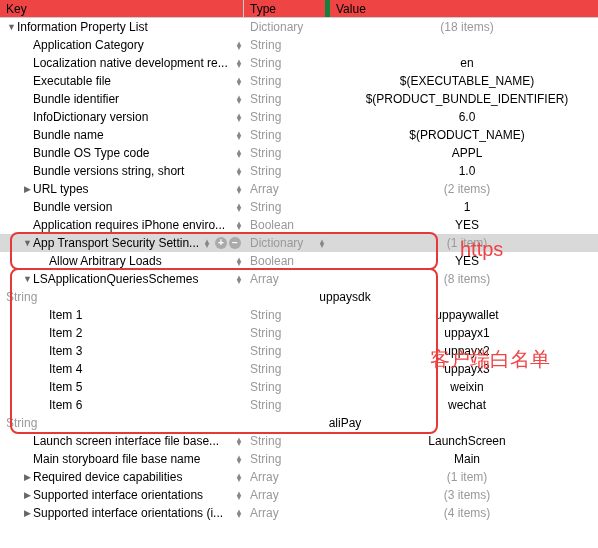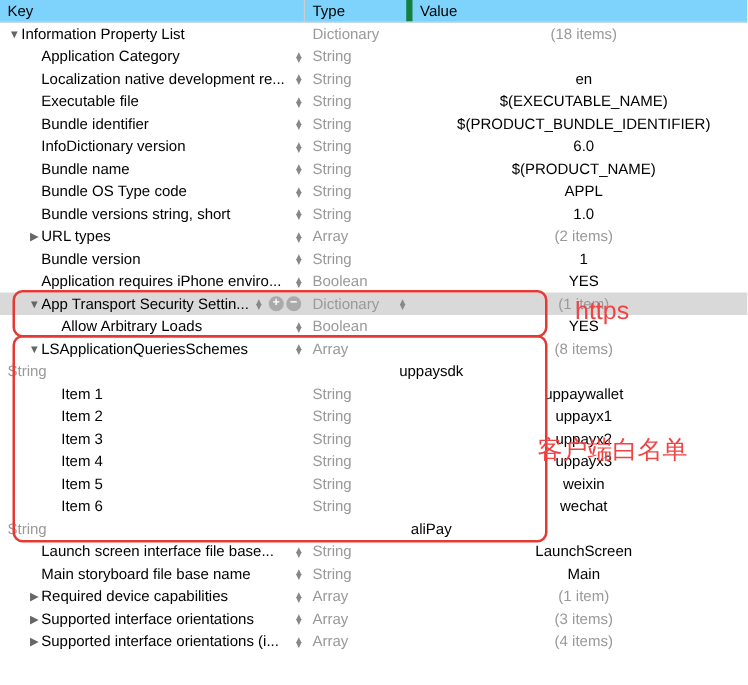--- a/index.html
+++ b/index.html
@@ -1,17 +1,17 @@
 <!DOCTYPE html>
 <html><head>
 <meta charset="utf-8">
 <style>
 * { margin: 0; padding: 0; box-sizing: border-box; font-family: -apple-system, "Helvetica Neue", Arial, sans-serif; }
 body { background: #fff; font-size: 12px; color: #000; width: 598px; }
-.header { display: flex; background: #7dd3fc; border-bottom: 1px solid #ccc; height: 18px; align-items: center; }
+.header { display: flex; background: #ef4444; border-bottom: 1px solid #ccc; height: 18px; align-items: center; }
 .header .col-key { width: 244px; padding-left: 6px; border-right: 1px solid #ccc; height: 100%; display: flex; align-items: center; }
 .header .col-type { width: 86px; padding-left: 6px; border-right: 5px solid #15803d; height: 100%; display: flex; align-items: center; }
 .header .col-value { flex: 1; padding-left: 6px; height: 100%; display: flex; align-items: center; }
 .row { display: flex; align-items: center; height: 18px; }
 .row.selected { background: #d9d9d9; }
 .cell-key { width: 244px; display: flex; align-items: center; overflow: hidden; }
 .cell-type { width: 86px; color: #999; padding-left: 6px; }
 .cell-value { flex: 1; padding-left: 6px; overflow: hidden; white-space: nowrap; text-align: center; }
 .cell-value.dim { color: #999; }
 .indent { display: inline-block; flex-shrink: 0; }

